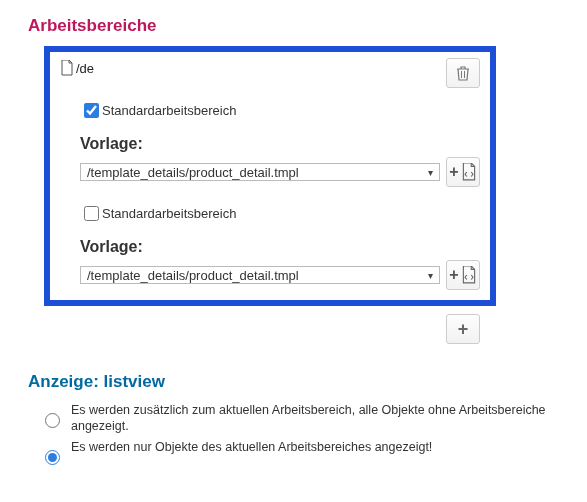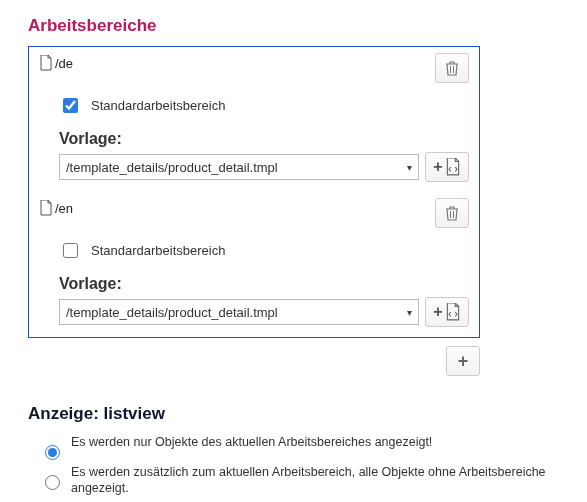--- a/index.html
+++ b/index.html
@@ -12,23 +12,24 @@
     background: #fff;
     width: 587px;
   }
   h2.section-title {
     color: #be185d;
     font-size: 17px;
     font-weight: bold;
     margin: 0 0 10px 0;
   }
   .workspaces-box {
-    border: 1px solid #1d4ed8;
+    border: 6px solid #1d4ed8;
     width: 452px;
     padding: 0;
+    margin-left: 16px;
   }
   .ws-block {
     padding: 6px 10px 10px 10px;
   }
   .ws-header {
     display: flex;
     align-items: flex-start;
     justify-content: space-between;
     margin-bottom: 12px;
   }
@@ -49,21 +50,21 @@
     border-radius: 3px;
     display: flex;
     align-items: center;
     justify-content: center;
     cursor: pointer;
   }
   .icon-btn svg { width: 16px; height: 16px; }
   .std-row {
     display: flex;
     align-items: center;
-    gap: 10px;
+    gap: 0;
     margin-left: 20px;
     margin-bottom: 14px;
   }
   .std-row input[type="checkbox"] {
     width: 15px;
     height: 15px;
     accent-color: #2b7de1;
   }
   .vorlage-label {
     font-weight: bold;
@@ -72,21 +73,21 @@
     margin-bottom: 4px;
   }
   .vorlage-row {
     display: flex;
     align-items: center;
     gap: 6px;
     margin-left: 20px;
   }
   .vorlage-select {
     flex: 0 0 360px;
-    height: 26px;
+    height: 18px;
     border: 1px solid #bbb;
     background: #fff;
     padding: 2px 6px;
     font-size: 13px;
     display: flex;
     align-items: center;
     justify-content: space-between;
   }
   .select-chevron { font-size: 10px; color: #444; }
   .code-add-btn {
@@ -117,21 +118,21 @@
     border-radius: 3px;
     display: flex;
     align-items: center;
     justify-content: center;
     cursor: pointer;
     font-size: 18px;
     font-weight: bold;
     color: #666;
   }
   h2.anzeige-title {
-    color: #0f172a;
+    color: #0369a1;
     font-size: 17px;
     font-weight: bold;
     margin: 28px 0 10px 0;
   }
   .radio-group {
     margin-left: 12px;
   }
   .radio-row {
     display: flex;
     align-items: flex-start;
@@ -191,37 +192,20 @@
         <svg viewBox="0 0 14 16">
             <path d="M2 0h7l3 3v12H2z" fill="none" stroke="#666" stroke-width="1"></path>
             <path d="M9 0v3h3" fill="none" stroke="#666" stroke-width="1"></path>
             <path d="M5 8l-1.5 2L5 12M9 8l1.5 2L9 12" fill="none" stroke="#666" stroke-width="1"></path>
           </svg>
       </div>
     </div>
   </div>
 
   <div class="ws-block">
-    <div class="ws-header">
-      <div class="ws-path">
-        <span class="file-icon">
-          <svg viewBox="0 0 14 16">
-              <path d="M2 0h7l3 3v12H2z" fill="none" stroke="#555" stroke-width="1"></path>
-              <path d="M9 0v3h3" fill="none" stroke="#555" stroke-width="1"></path>
-            </svg>
-        </span>
-        <span>/en</span>
-      </div>
-      <div class="icon-btn">
-        <svg viewBox="0 0 16 16">
-            <path d="M3 4h10l-1 11H4zM6 4V2h4v2M2 4h12" fill="none" stroke="#777" stroke-width="1.2"></path>
-            <path d="M6.5 6v7M9.5 6v7" stroke="#777" stroke-width="1"></path>
-          </svg>
-      </div>
-    </div>
     <div class="std-row">
       <input type="checkbox" style="">
       <span>Standardarbeitsbereich</span>
     </div>
     <div class="vorlage-label">Vorlage:</div>
     <div class="vorlage-row">
       <div class="vorlage-select">
         <span>/template_details/product_detail.tmpl</span>
         <span class="select-chevron">▾</span>
       </div>
@@ -241,20 +225,20 @@
 <div class="add-row">
   <div class="add-btn">
     <span>+</span>
   </div>
 </div>
 
 <h2 class="anzeige-title">Anzeige: listview</h2>
 
 <div class="radio-group">
   <div class="radio-row">
+    <input type="radio" name="anz" style="">
+    <label>Es werden zusätzlich zum aktuellen Arbeitsbereich, alle Objekte ohne Arbeitsbereiche angezeigt.</label>
+  </div>
+  <div class="radio-row">
     <input type="radio" name="anz" checked="" style="">
     <label>Es werden nur Objekte des aktuellen Arbeitsbereiches angezeigt!</label>
   </div>
-  <div class="radio-row">
-    <input type="radio" name="anz" style="">
-    <label>Es werden zusätzlich zum aktuellen Arbeitsbereich, alle Objekte ohne Arbeitsbereiche angezeigt.</label>
-  </div>
 </div>
 
 </body></html>

